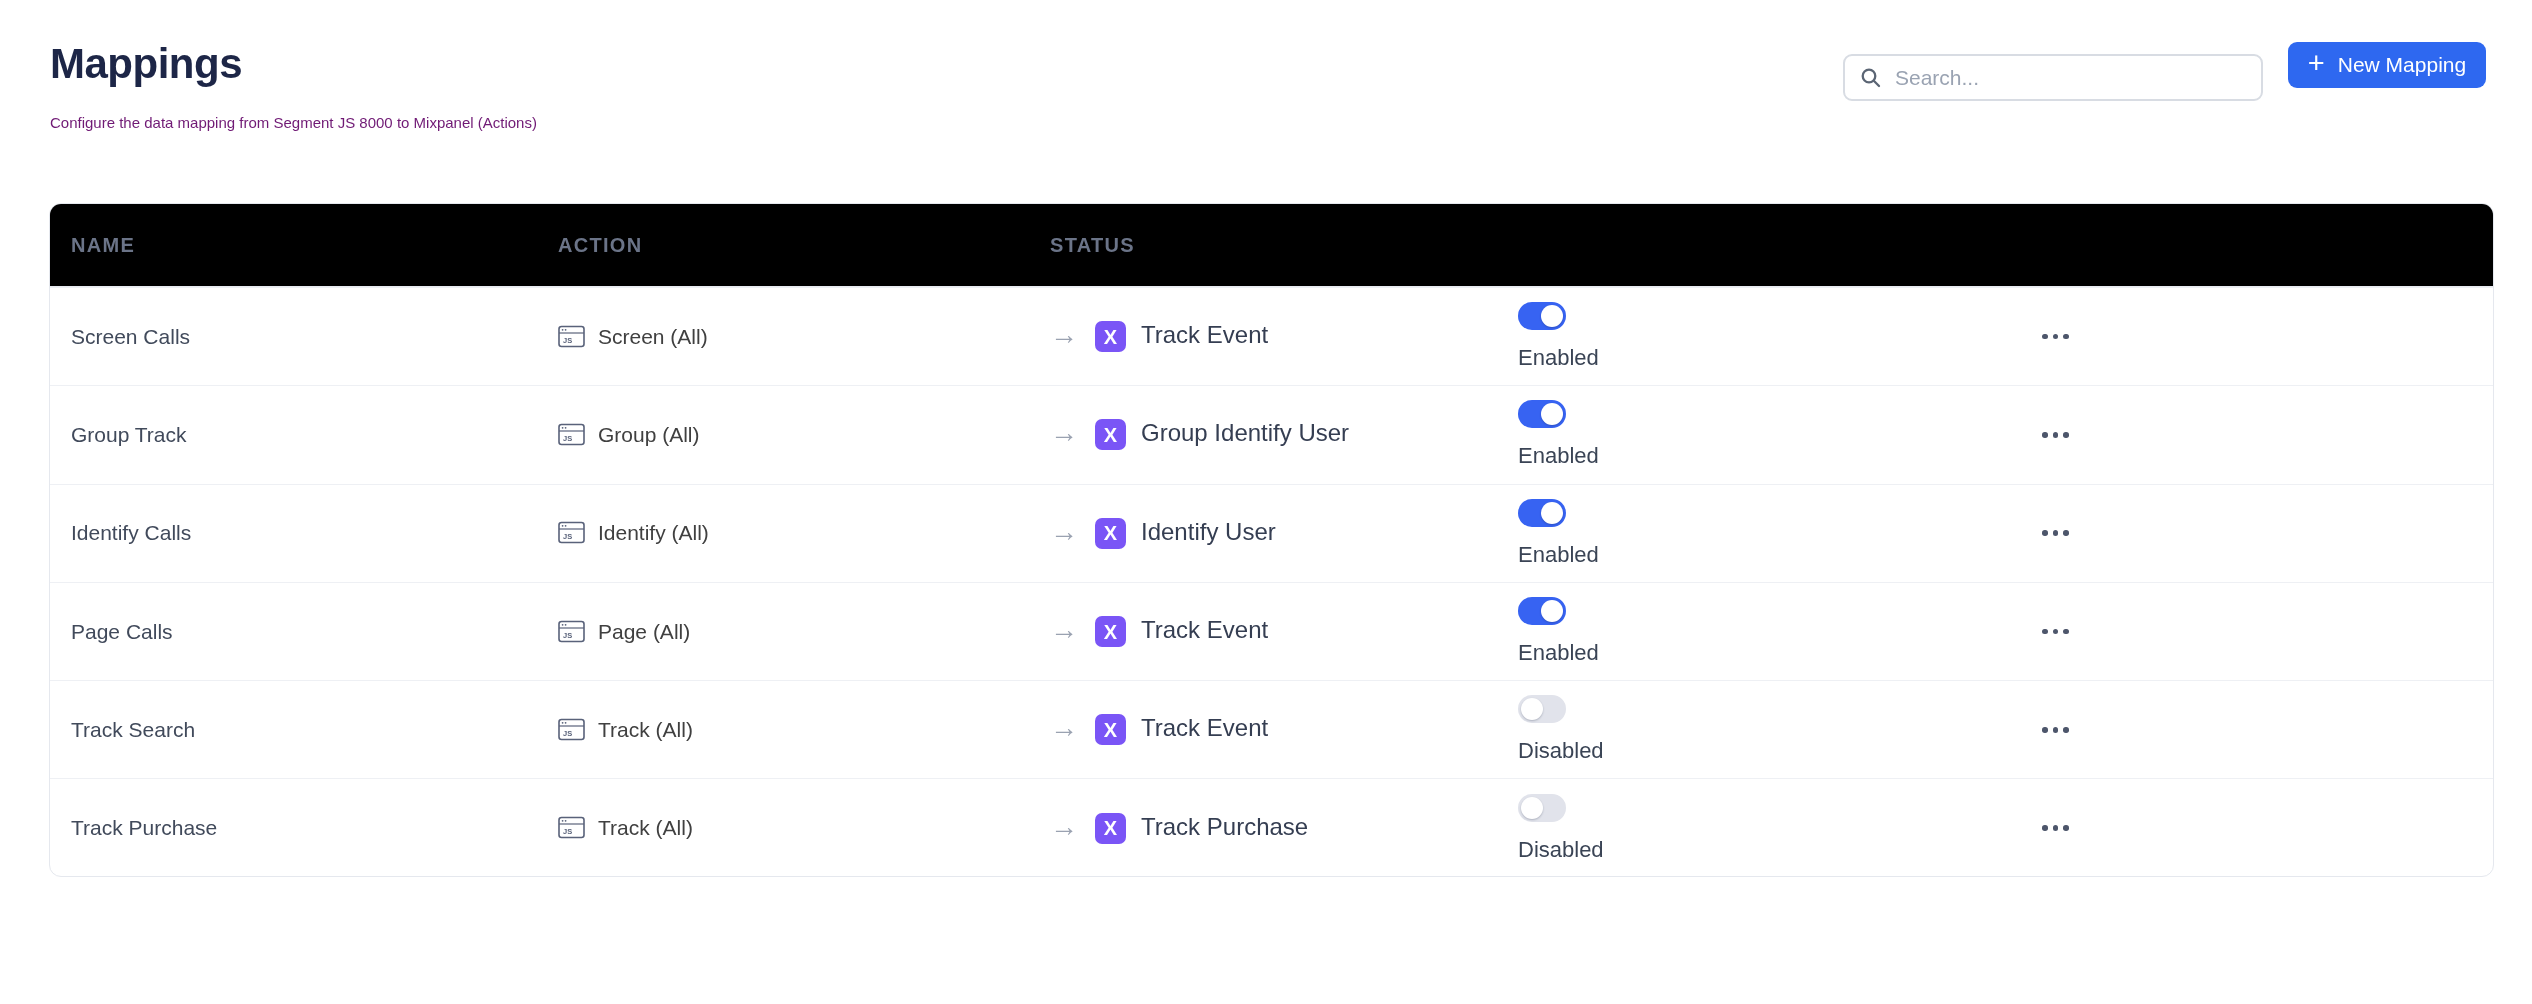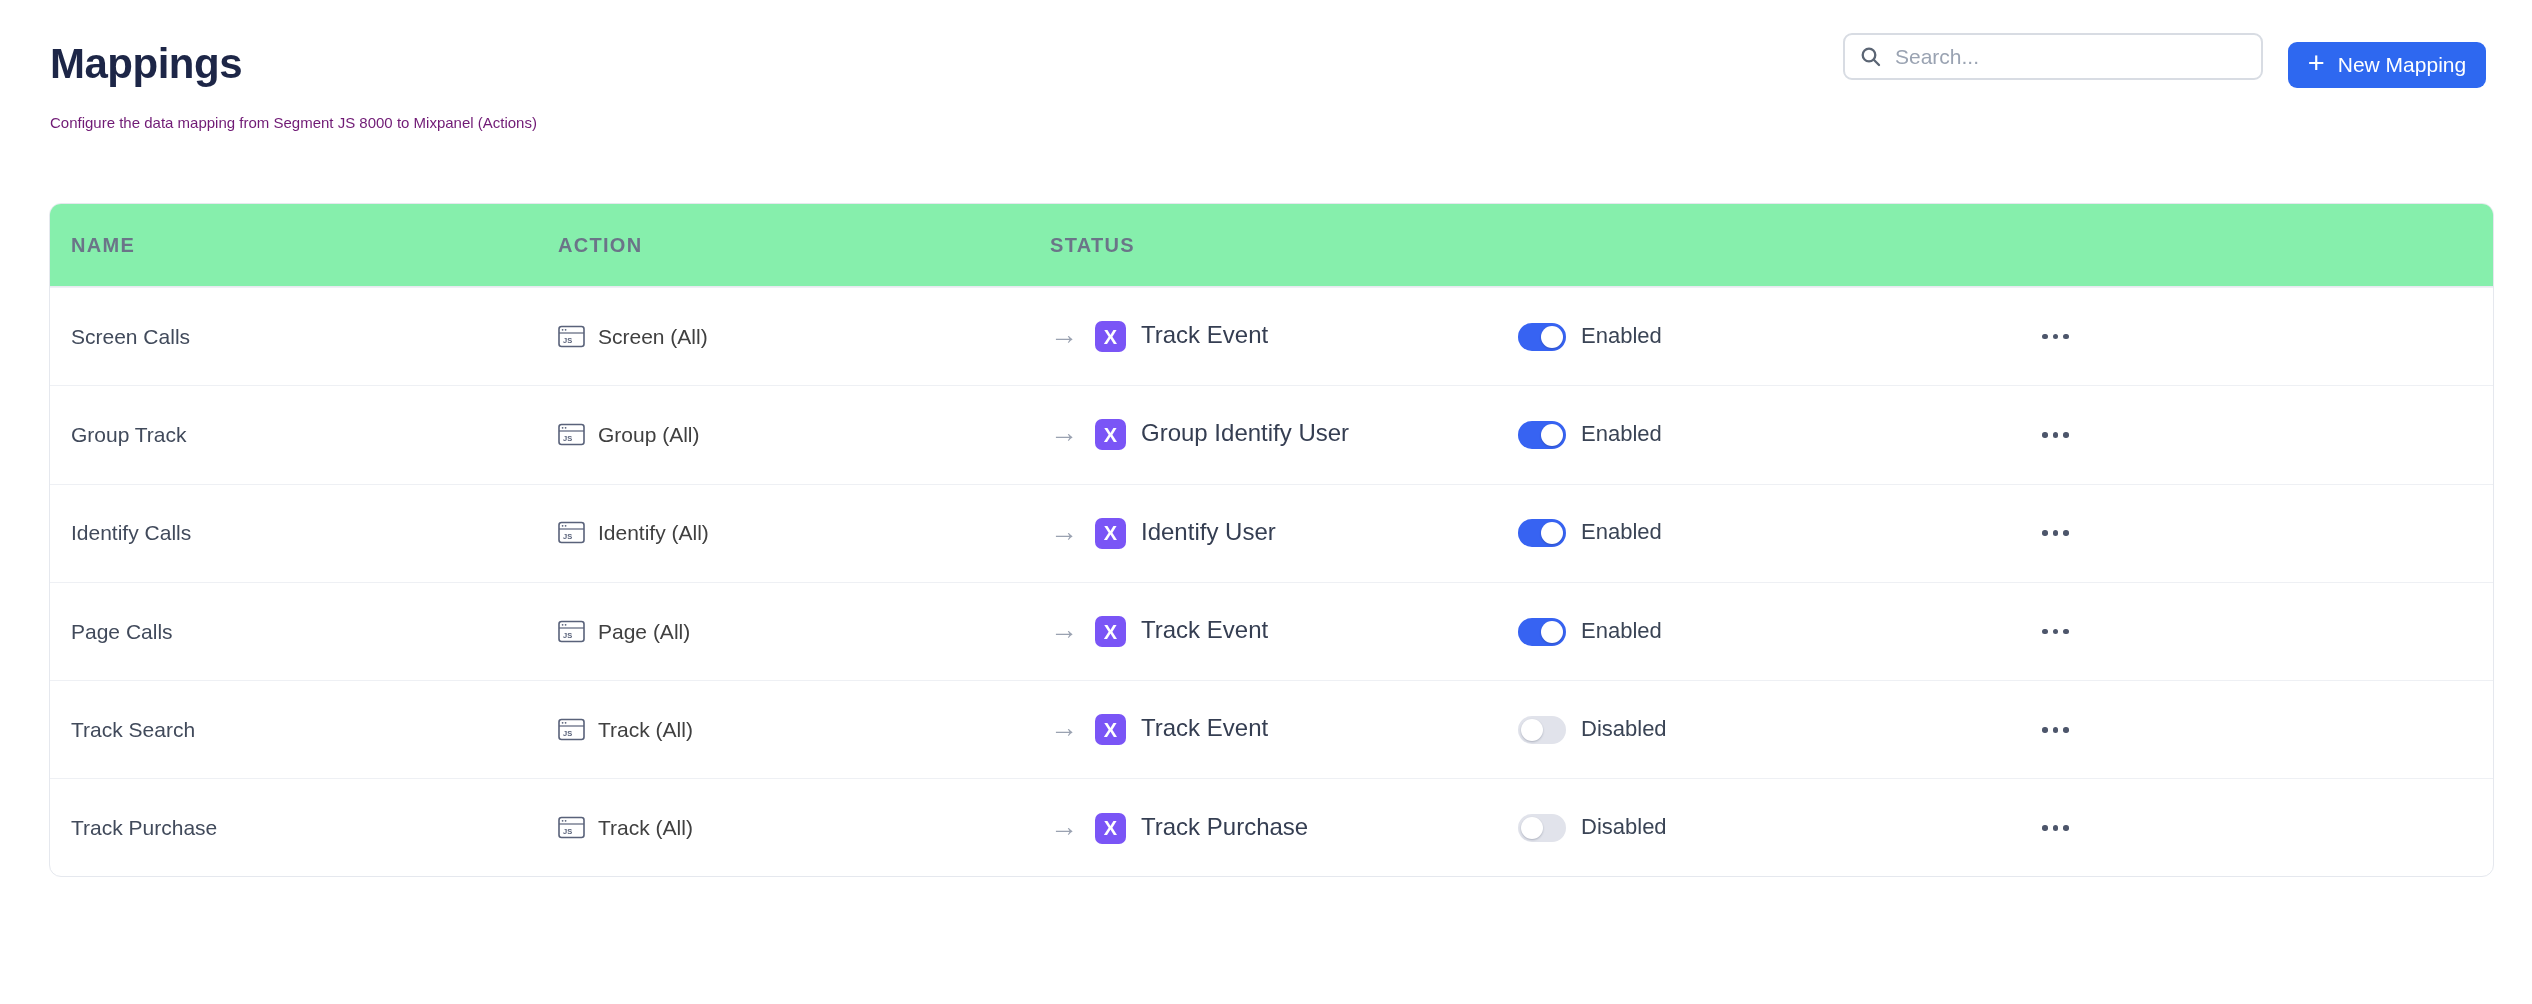--- a/index.html
+++ b/index.html
@@ -5,59 +5,59 @@
   * { margin:0; padding:0; box-sizing:border-box; }
   html,body { width:2532px; height:1004px; background:#ffffff; overflow:hidden;
               font-family:"Liberation Sans", sans-serif; }
   .page { position:relative; width:2532px; height:1004px; background:#fff; }
 
   
   .page-title { position:absolute; left:50px; top:40px; font-size:42px; font-weight:700;
                 color:#1d2647; letter-spacing:-0.5px; }
   .page-subtitle { position:absolute; left:50px; top:114px; font-size:15px; color:#701a75; }
 
-  .search-box { position:absolute; left:1843px; top:33px; width:420px; height:47px;
+  .search-box { position:absolute; left:1843px; top:54px; width:420px; height:47px;
                 border:2px solid #d8dce3; border-radius:9px; background:#fff;
                 display:flex; align-items:center; padding:0 14px; gap:12px; }
   .search-box svg { flex:0 0 auto; }
   .search-box input { border:none; outline:none; flex:1; font-size:21px; color:#3e4759;
                       font-family:"Liberation Sans", sans-serif; background:transparent; }
   .search-box input::placeholder { color:#9aa3b2; }
 
   .new-mapping-btn { position:absolute; left:2288px; top:42px; width:198px; height:46px;
                      background:#2e68f0; border:none; border-radius:9px; color:#fff;
                      display:flex; align-items:center; justify-content:center; gap:13px;
                      cursor:pointer; font-family:"Liberation Sans", sans-serif; }
   .new-mapping-btn .plus { font-size:29px; font-weight:400; line-height:1; margin-top:-3px; }
   .new-mapping-btn .lbl  { font-size:21px; font-weight:500; }
 
   
   .table { position:absolute; left:49px; top:203px; width:2445px; height:674px;
            border:1px solid #e5e8ee; border-radius:12px; background:#fff; overflow:hidden; }
   .grid-cols { display:grid; grid-template-columns:487px 492px 468px 520px 1fr; }
-  .thead { height:83px; background:#86efac; border-bottom:1px solid #e8eaf0; align-items:center; }
+  .thead { height:83px; background:#000000; border-bottom:1px solid #e8eaf0; align-items:center; }
   .th { font-size:20px; font-weight:600; letter-spacing:1.3px; color:#6b7488;
         padding-left:21px; text-transform:uppercase; }
   .row { height:98.3px; align-items:center; border-top:1px solid #eef0f4; }
   .row:first-of-type { border-top:none; }
   .cell { padding-left:21px; display:flex; align-items:flex-start; }
 
   .name-label { font-size:21px; color:#414a5b; }
 
   .trigger-cell { gap:13px; }
   .trigger-label { font-size:21px; color:#404040; }
 
   .action-cell { gap:0; }
   .arrow-glyph { font-size:28px; color:#9aa2b1; line-height:1; margin-right:17px; }
   .mx-icon { width:31px; height:31px; border-radius:7px; background:#7a55f6; color:#fff;
              display:flex; align-items:center; justify-content:center; margin-right:15px; }
   .mx-icon span { font-size:20px; font-weight:700; line-height:1; }
   .action-label { font-size:24px; color:#353e52; }
 
-  .status-cell { gap:15px; }
+  .status-cell { gap:15px;flex-direction:column; }
   .toggle { position:relative; width:48px; height:28px; border-radius:14px; display:inline-block;
             cursor:pointer; flex:0 0 auto; }
   .toggle.on  { background:#3763f2; }
   .toggle.off { background:#e1e3eb; }
   .toggle .knob { position:absolute; top:3px; width:22px; height:22px; border-radius:50%;
                   background:#fff; box-shadow:0 1px 2px rgba(20,30,60,.25); }
   .toggle.on  .knob { right:3px; }
   .toggle.off .knob { left:3px; }
   .status-label { font-size:22px; color:#3a4455; }
 

